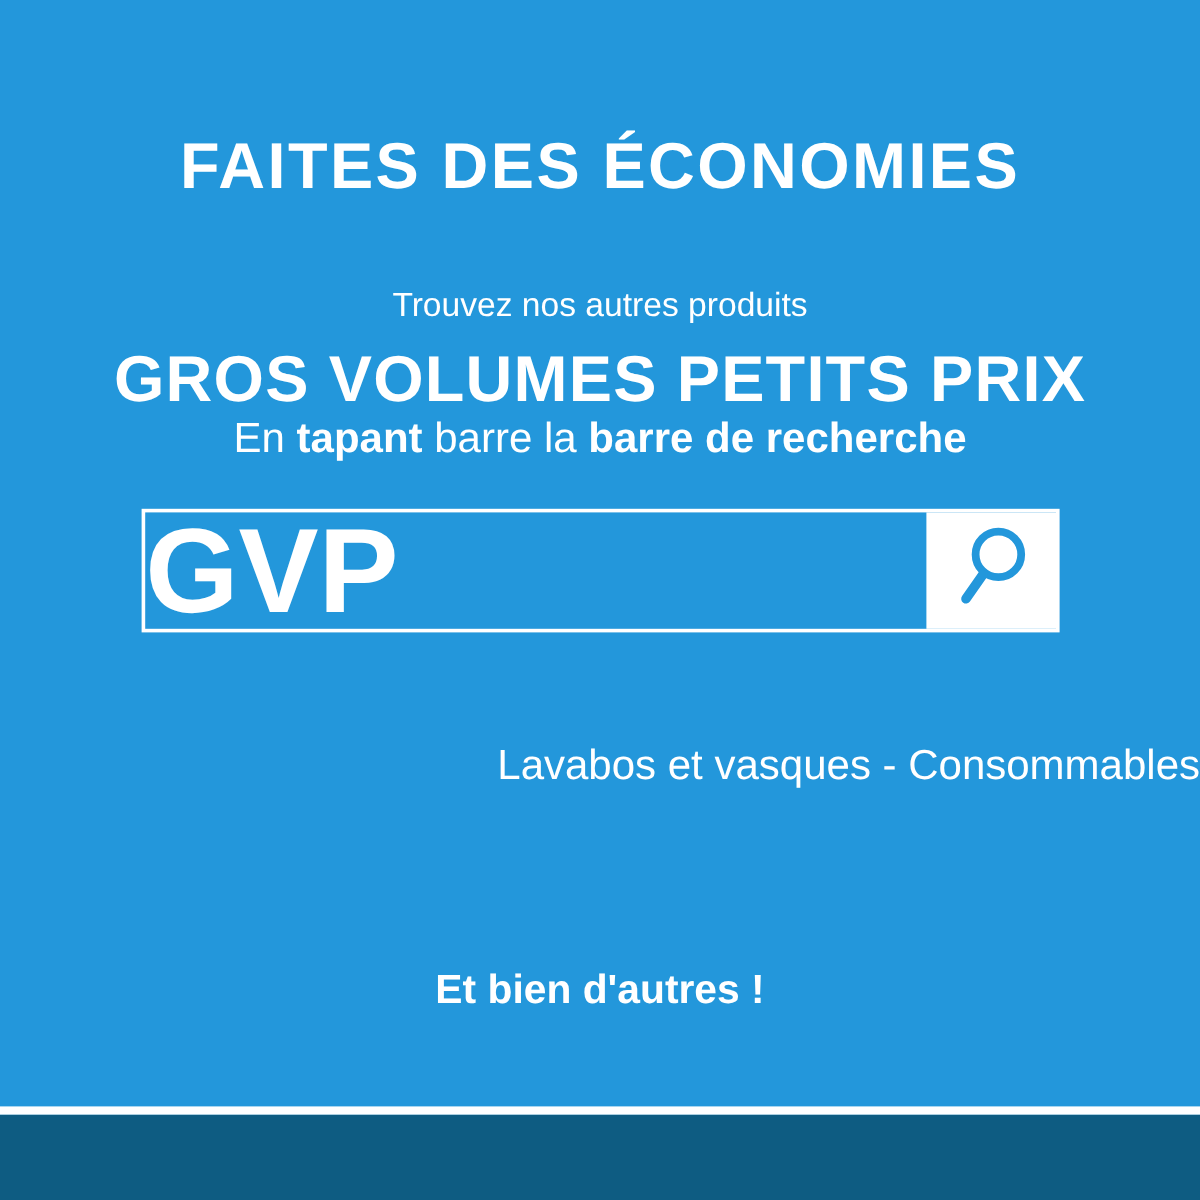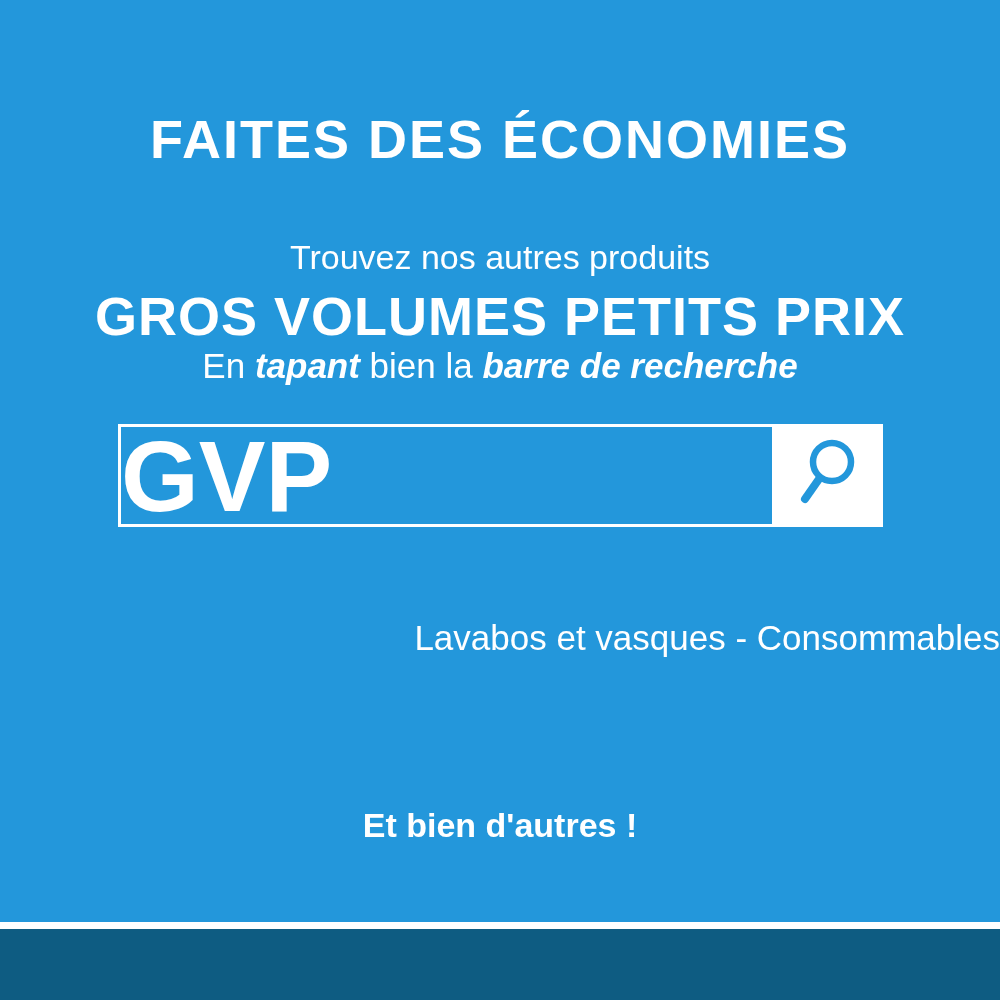--- a/index.html
+++ b/index.html
@@ -18,24 +18,24 @@
     white-space: nowrap;
   }
 
   .main-title {
     top: 112px;
     font-size: 54px;
     font-weight: 800;
     letter-spacing: 2px;
   }
 
-  .intro-line1 { top: 240px; font-size: 34px; font-weight: 400; }
+  .intro-line1 { top: 240px; font-size: 28px; font-weight: 400; }
   .intro-line2 { top: 289px; font-size: 54px; font-weight: 800; letter-spacing: 1px; }
   .intro-line3 { top: 348px; font-size: 35px; font-weight: 400; }
-  .intro-line3 b { font-weight: 700; font-style: italic; }
+  .intro-line3 b { font-weight: 700; }
 
   .search-bar {
     position: absolute;
     top: 424px; left: 118px;
     width: 765px; height: 103px;
     border: 3px solid #FFFFFF;
     background: transparent;
     display: flex;
     align-items: stretch;
   }
@@ -97,21 +97,21 @@
 <body>
 
 <div>
 
   <h1 class="centered-line main-title">FAITES DES ÉCONOMIES</h1>
 
   <div class="centered-line intro-line1">Trouvez nos autres produits</div>
 
   <div class="centered-line intro-line2">GROS VOLUMES PETITS PRIX</div>
 
-  <div class="centered-line intro-line3"><span>En </span><b>tapant</b><span> bien la </span><b>barre de recherche</b></div>
+  <div class="centered-line intro-line3"><span>En </span><b>tapant</b><span> barre la </span><b>barre de recherche</b></div>
 
   <div class="search-bar">
     <div class="search-field">
       <span class="search-query">GVP</span>
     </div>
     <button class="search-button">
       <span>
         <svg width="62" height="70" viewBox="0 0 62 70" fill="none" xmlns="http://www.w3.org/2000/svg">
           <circle cx="37" cy="23" r="19" stroke="#2397DB" stroke-width="6.5" fill="none"></circle>
           <line x1="24" y1="40" x2="10" y2="60" stroke="#2397DB" stroke-width="8" stroke-linecap="round"></line>

